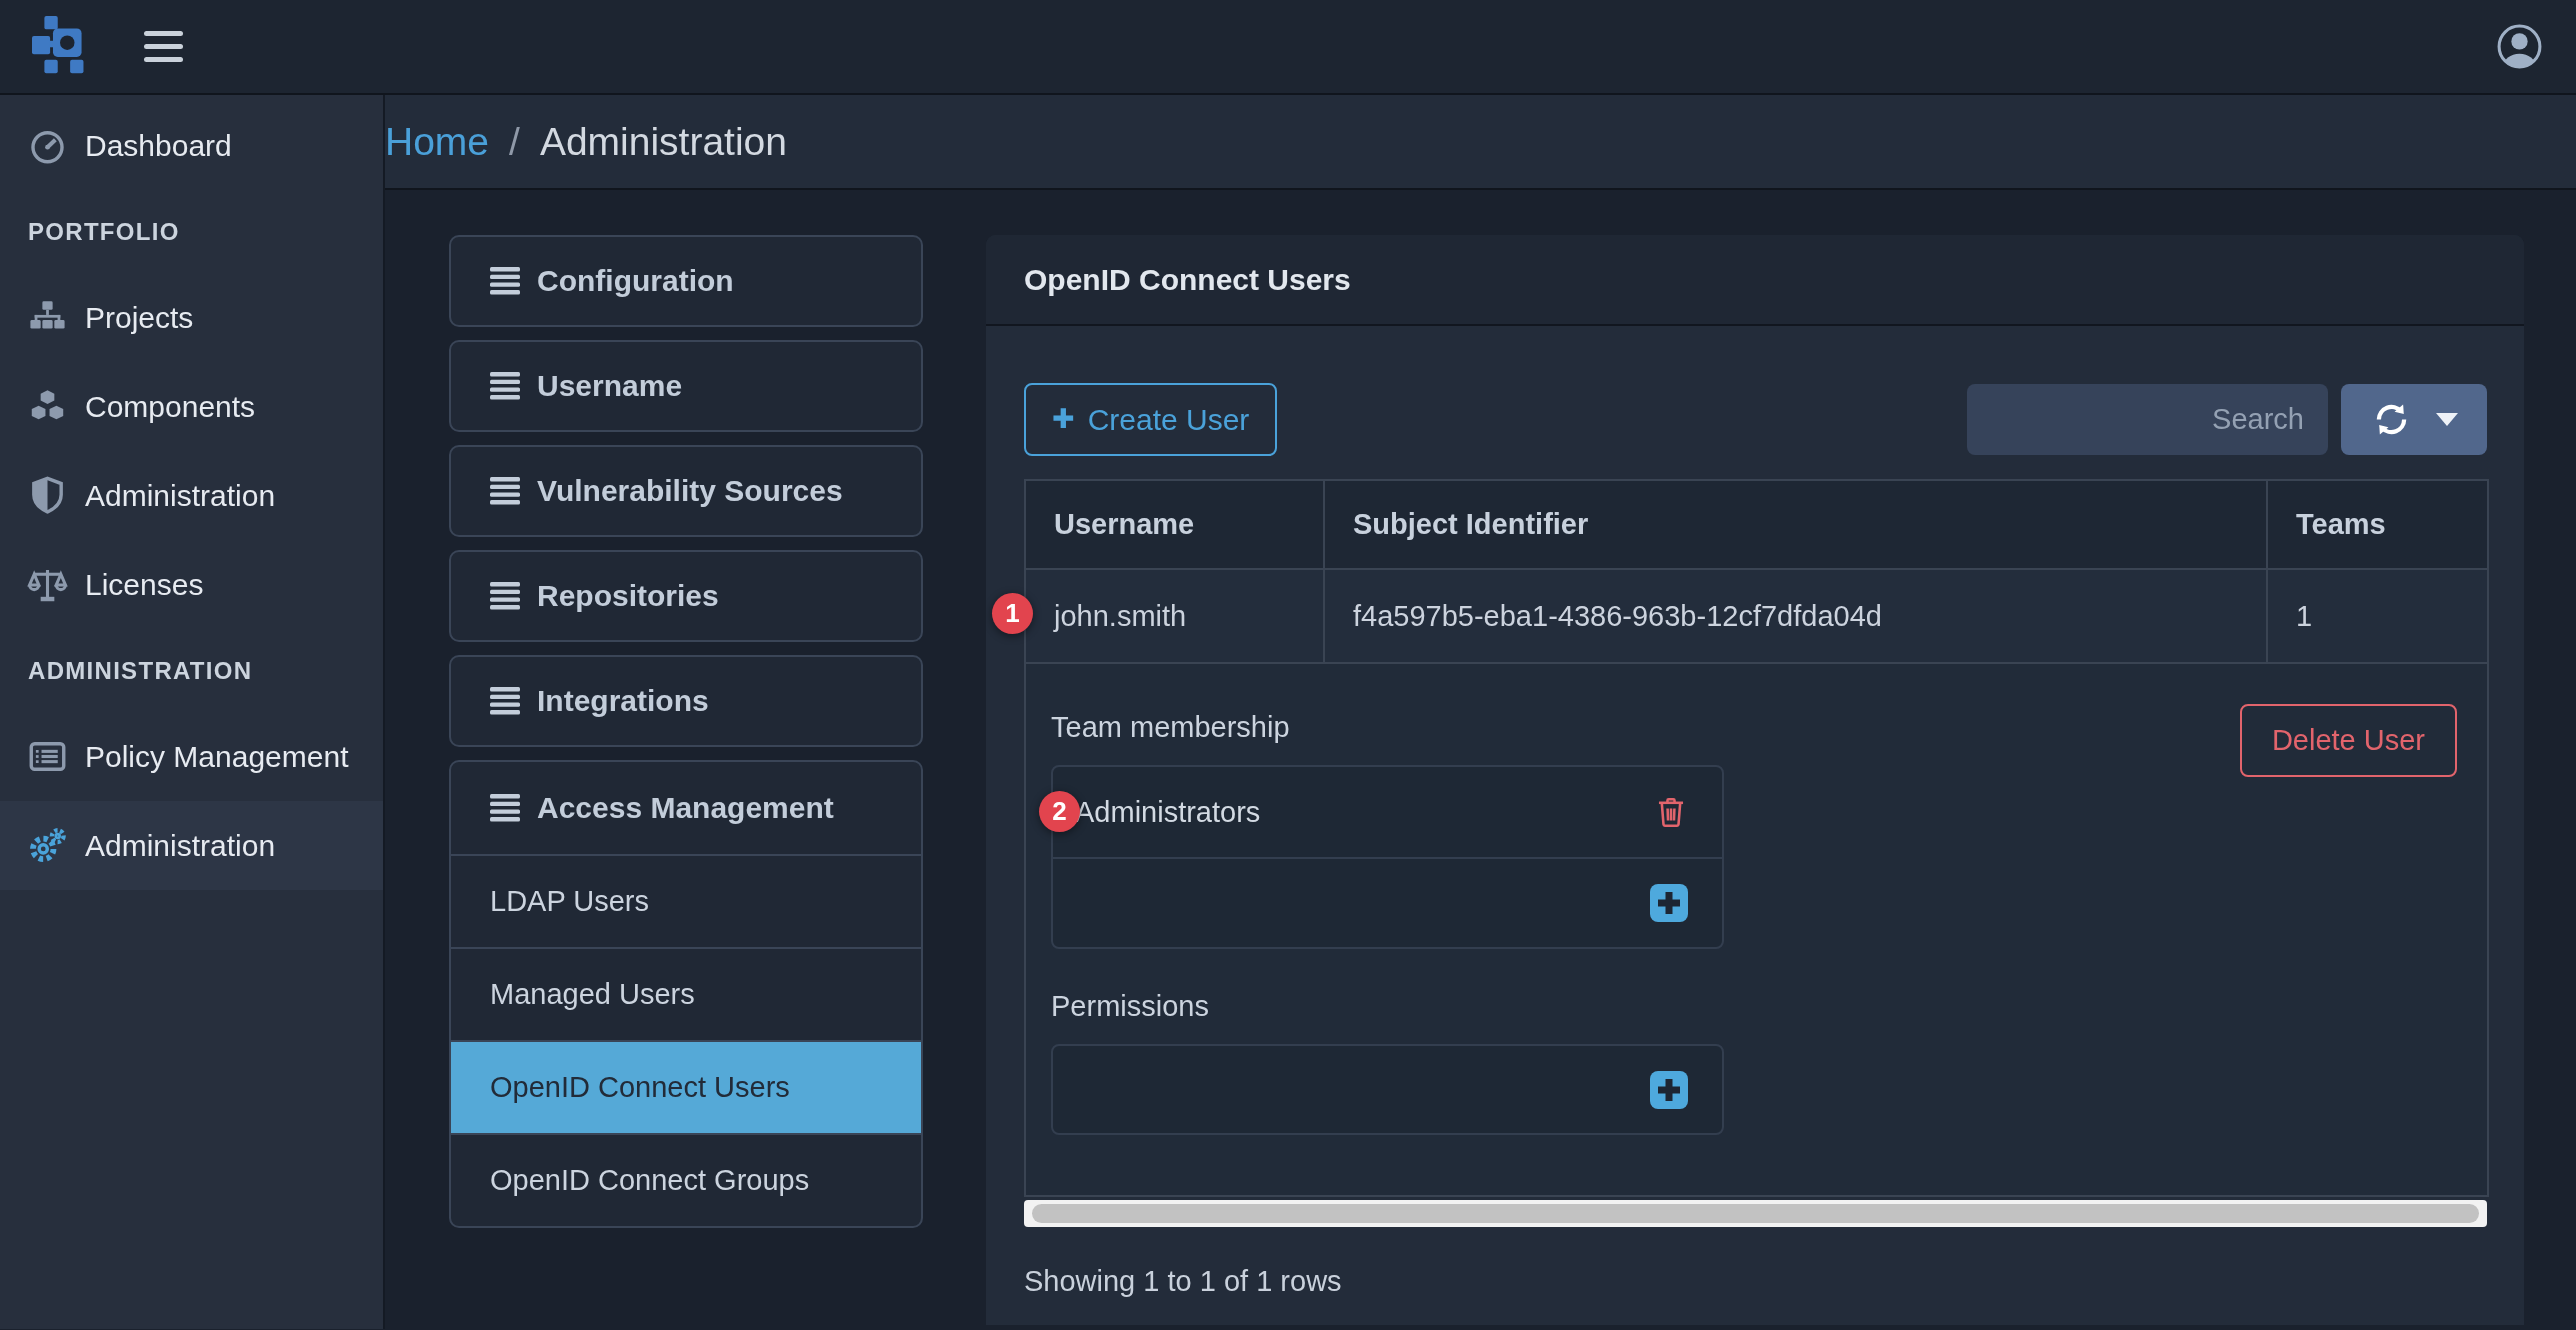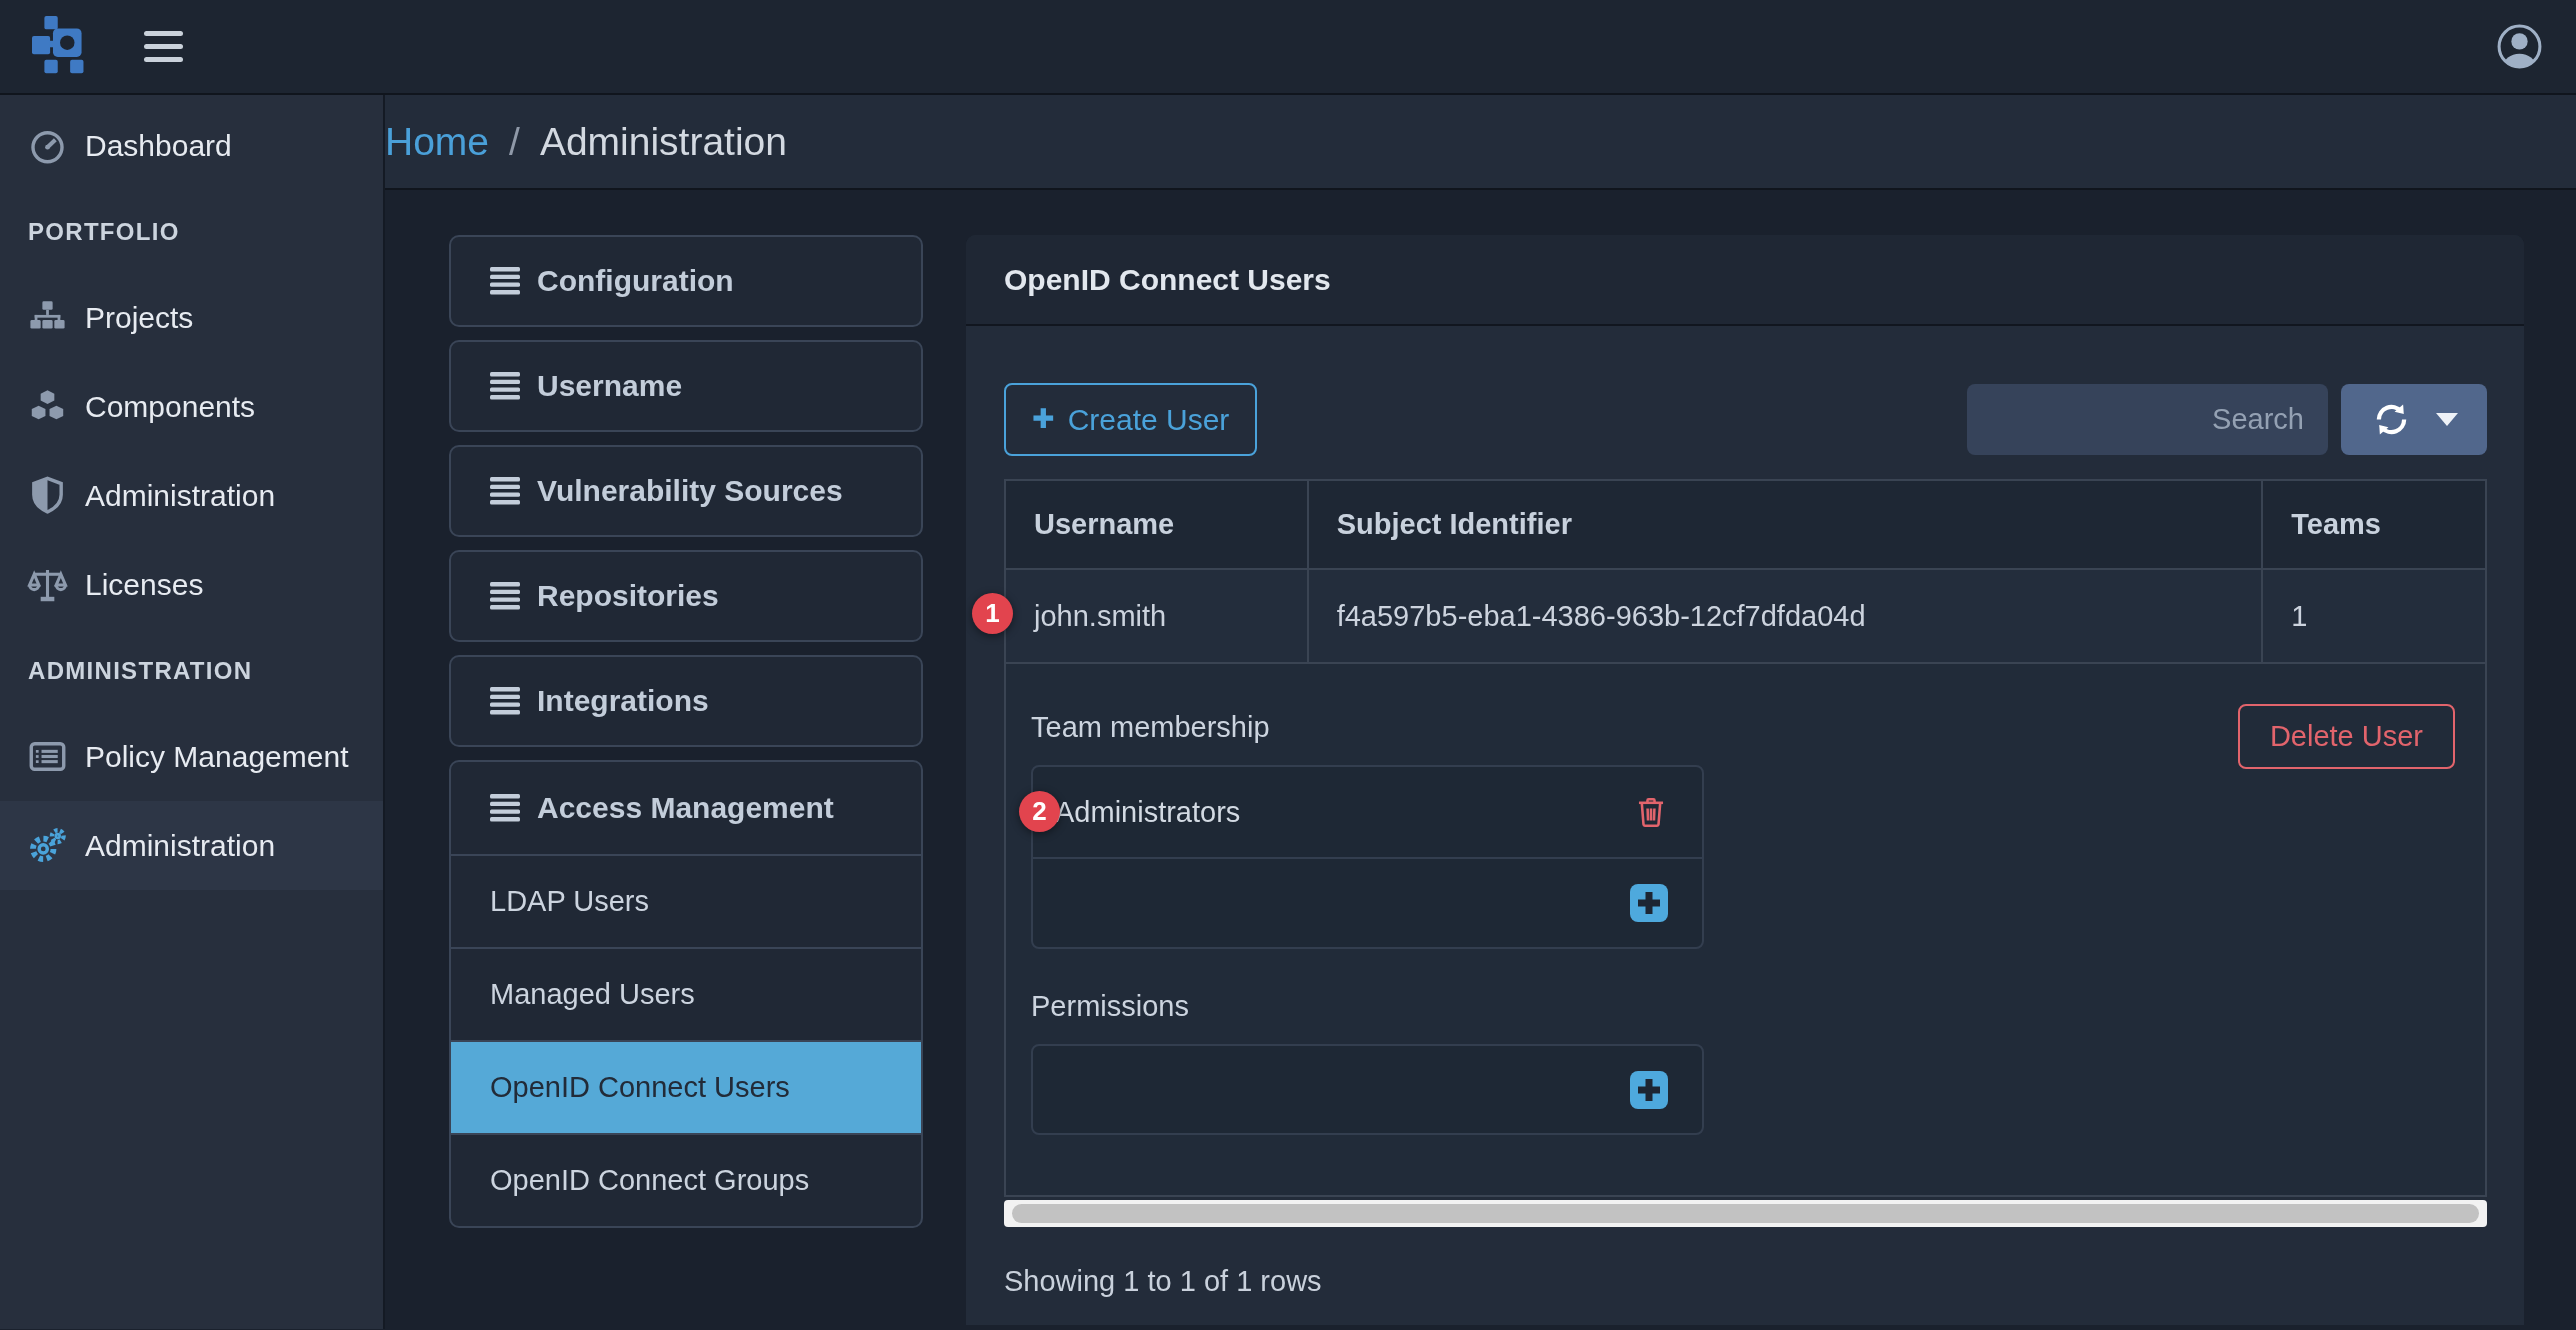--- a/index.html
+++ b/index.html
@@ -39,21 +39,21 @@
   
   .main { flex:1; display:flex; flex-direction:column; min-width:0; }
   .breadcrumb {
     height:95px; flex-shrink:0; background:#232c3a; border-bottom:2px solid #10151d;
     display:flex; align-items:center; font-size:39px;
   }
   .crumb-home { color:#4aa0d9; }
   .crumb-sep { color:#8f99a8; margin:0 20px; }
   .crumb-cur { color:#d3d9e1; }
 
-  .content { flex:1; background:#1a212d; display:flex; gap:43px; padding:45px 0 4px 64px; overflow:hidden; }
+  .content { flex:1; background:#1a212d; display:flex; gap:63px; padding:45px 0 4px 64px; overflow:hidden; }
 
   
   .admin-menu { width:474px; flex-shrink:0; }
   .menu-card {
     background:#202835; border:2px solid #3a4557; border-radius:10px;
     margin-bottom:13px; height:92px; display:flex; align-items:center;
     padding-left:39px; font-weight:700; font-size:30px; color:#c3cdda;
   }
   .menu-card .bars { margin-right:17px; color:#c3cdda; display:flex; }
   .menu-group { border:2px solid #3a4557; border-radius:10px; background:#202835; margin-bottom:13px; overflow:hidden; }
@@ -112,21 +112,21 @@
   .box-row { height:90px; display:flex; align-items:center; padding:0 34px 0 22px; position:relative; }
   .box-row + .box-row { border-top:2px solid #333e4f; }
   .team-name { font-size:29px; color:#d3dae3; }
   .icon-btn { margin-left:auto; background:none; border:none; display:flex; align-items:center; }
   .plusbox { position:relative; width:38px; height:38px; background:#4ea9dd; border-radius:8px; border:none; margin-left:auto; }
   .plusbox::before, .plusbox::after { content:""; position:absolute; background:#1d2633; left:50%; top:50%; }
   .plusbox::before { width:22px; height:7px; transform:translate(-50%,-50%); }
   .plusbox::after  { width:7px; height:22px; transform:translate(-50%,-50%); }
   .perm-label { margin-top:41px; }
   .btn-delete {
-    position:absolute; top:40px; right:30px; height:65px; padding:0 30px;
+    position:absolute; top:40px; right:30px; height:73px; padding:0 30px;
     background:transparent; border:2px solid #e2646c; border-radius:8px;
     color:#e2646c; font-size:29px; font-family:inherit; display:flex; align-items:center;
   }
 
   
   .badge {
     position:absolute; width:41px; height:41px; border-radius:50%;
     background:#e2444e; color:#ffffff; font-size:26px; font-weight:700;
     display:flex; align-items:center; justify-content:center;
     box-shadow:0 2px 8px rgba(0,0,0,.45); z-index:5;

